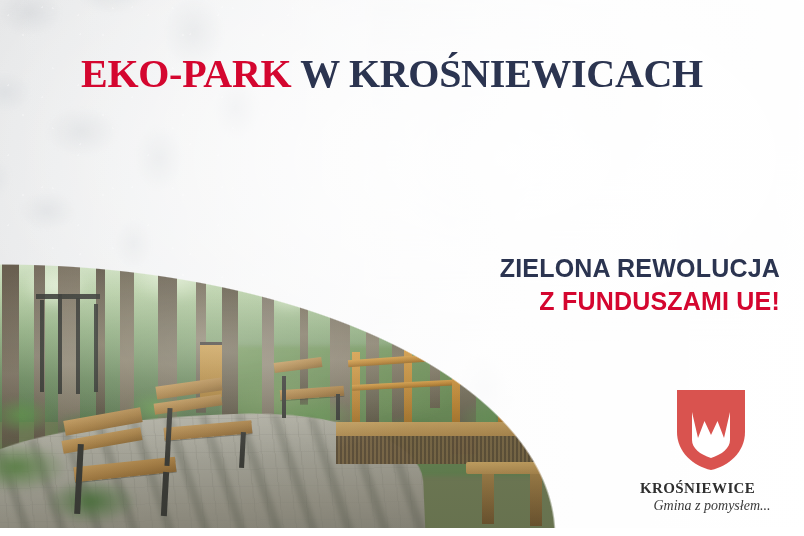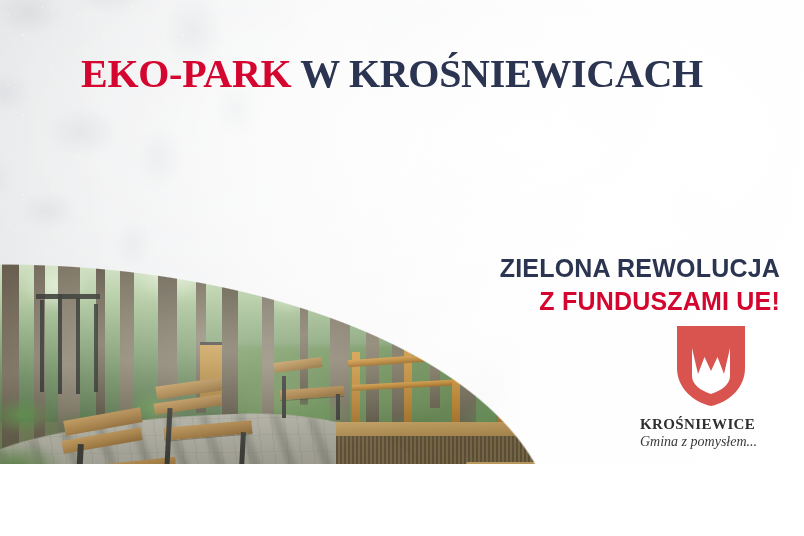--- a/index.html
+++ b/index.html
@@ -8,21 +8,21 @@
     padding: 0;
     background: #ffffff;
   }
   body {
     font-family: "Liberation Sans", sans-serif;
   }
 
   #poster {
     position: relative;
     width: 804px;
-    height: 464px;
+    height: 528px;
     overflow: hidden;
     background: #fef9c3;
     text-decoration: underline;
   }
 
   
   .bg-base {
     position: absolute;
     inset: 0;
     background:
@@ -357,21 +357,21 @@
     color: #2f2f2f;
     text-align: left;
     margin-top: 4px;
   }
   .logo-tagline {
     display: block;
     font-family: "Liberation Serif", "DejaVu Serif", serif;
     font-style: italic;
     font-size: 14px;
     color: #3a3a3a;
-    text-align: left;
+    text-align: center;
     margin-top: 1px;
     padding-right: 4px;
   }
 </style>
 </head>
 <body>
 
 <div id="poster">
 
   <div class="bg-base"></div>

